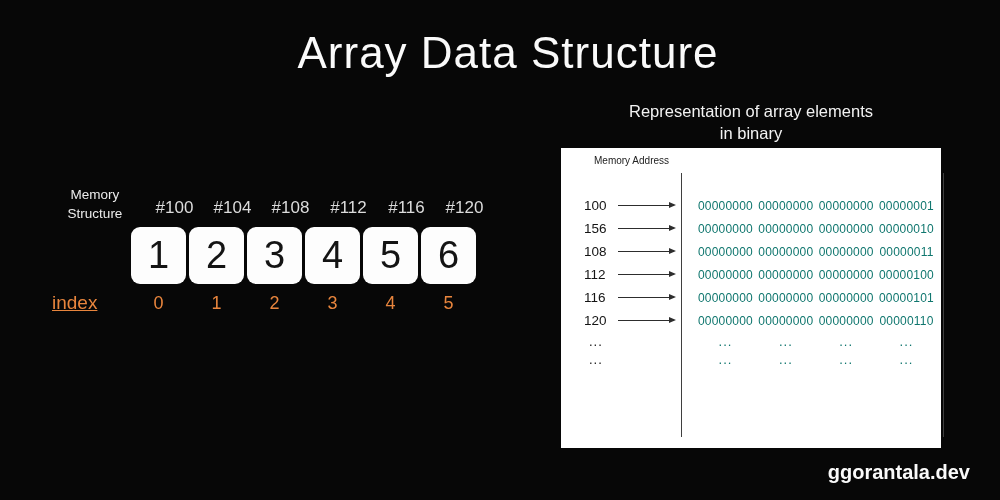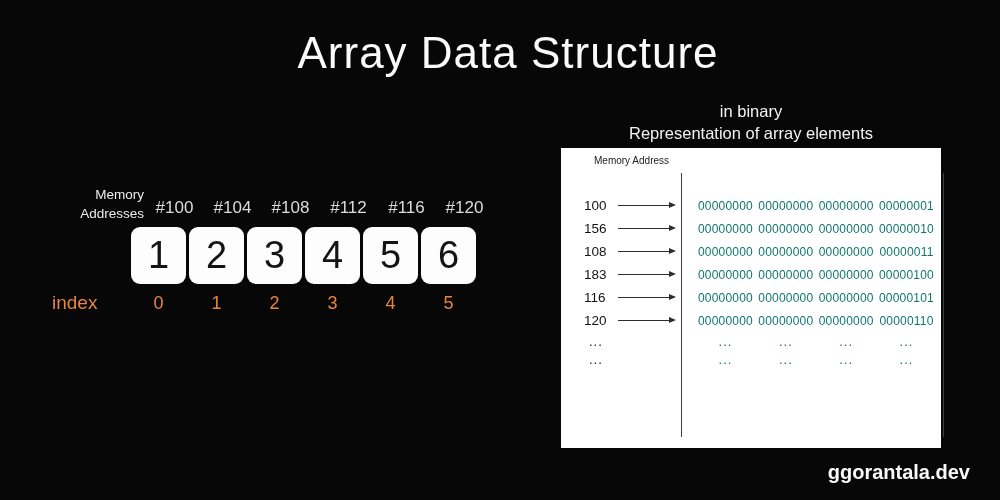--- a/index.html
+++ b/index.html
@@ -18,21 +18,21 @@
     top: 28px; left: 0; width: 1000px;
     text-align: center;
     font-size: 44px; font-weight: 300;
     letter-spacing: 1px;
     color: #fafafa;
   }
 
   
   .mem-label {
     left: 38px; top: 185px; width: 98px;
-    text-align: right;
+    text-align: center;
     font-size: 13.5px; line-height: 19px;
     color: #ececec;
   }
   .addr-row {
     left: 139px; top: 198px;
     display: flex; gap: 3px;
   }
   .addr-row .addr-cell {
     width: 55px; text-align: center;
     font-size: 17px; color: #dcdcdc;
@@ -44,21 +44,21 @@
   }
   .array-box {
     width: 55px; height: 57px;
     background: #fdfdfd;
     border-radius: 9px;
     display: flex; align-items: center; justify-content: center;
     font-size: 38px; font-weight: 300; color: #141414;
   }
   .index-label {
     left: 44px; top: 292px;
-    font-size: 19px; font-weight: 400;
+    font-size: 19px; font-weight: 400; text-decoration: underline;
   }
   .index-row {
     left: 123px; top: 293px;
     display: flex; gap: 3px;
   }
   .index-row .index-cell {
     width: 55px; text-align: center;
     font-size: 18px;
   }
 
@@ -136,21 +136,21 @@
     color: #fafafa;
   }
 </style>
 </head>
 <body>
 
 <div class="abs main-title">Array Data Structure</div>
 
 <div class="abs mem-label">
   <div>Memory</div>
-  <div>Addresses</div>
+  <div>Structure</div>
 </div>
 
 <div class="abs addr-row">
   <div class="addr-cell">#100</div>
   <div class="addr-cell">#104</div>
   <div class="addr-cell">#108</div>
   <div class="addr-cell">#112</div>
   <div class="addr-cell">#116</div>
   <div class="addr-cell">#120</div>
 </div>
@@ -169,22 +169,22 @@
 <div class="abs index-row" style="color:#e8853d">
   <div class="index-cell">0</div>
   <div class="index-cell">1</div>
   <div class="index-cell">2</div>
   <div class="index-cell">3</div>
   <div class="index-cell">4</div>
   <div class="index-cell">5</div>
 </div>
 
 <div class="abs binary-subtitle">
+  <div>Representation of array elements</div>
   <div>in binary</div>
-  <div>Representation of array elements</div>
 </div>
 
 <div class="abs binary-panel">
   <div class="abs panel-header-left">Memory Address</div>
   <div class="abs vrule left-rule"></div>
   <div class="abs vrule right-rule"></div>
 
   <div class="abs panel-rows">
 
     <div class="bin-row">
@@ -214,21 +214,21 @@
       <div class="arrow-line"></div>
       <div class="byte-group">
         <span>00000000</span>
         <span>00000000</span>
         <span>00000000</span>
         <span>00000011</span>
       </div>
     </div>
 
     <div class="bin-row">
-      <span class="row-addr">183</span>
+      <span class="row-addr">112</span>
       <div class="arrow-line"></div>
       <div class="byte-group">
         <span>00000000</span>
         <span>00000000</span>
         <span>00000000</span>
         <span>00000100</span>
       </div>
     </div>
 
     <div class="bin-row">

